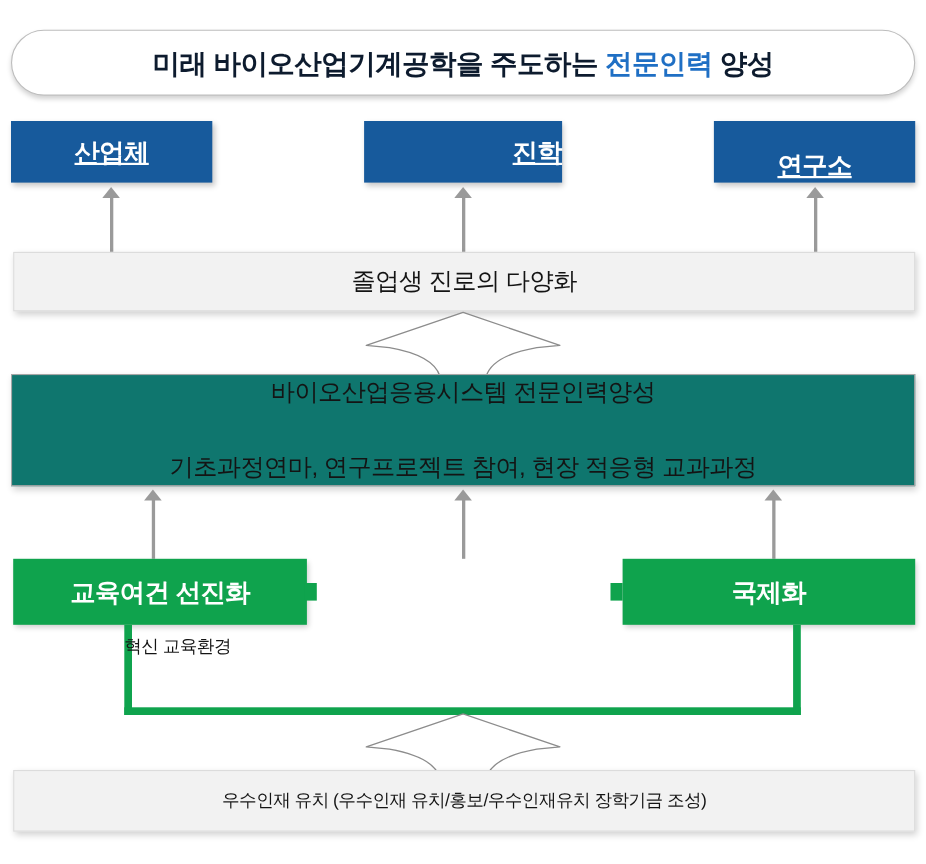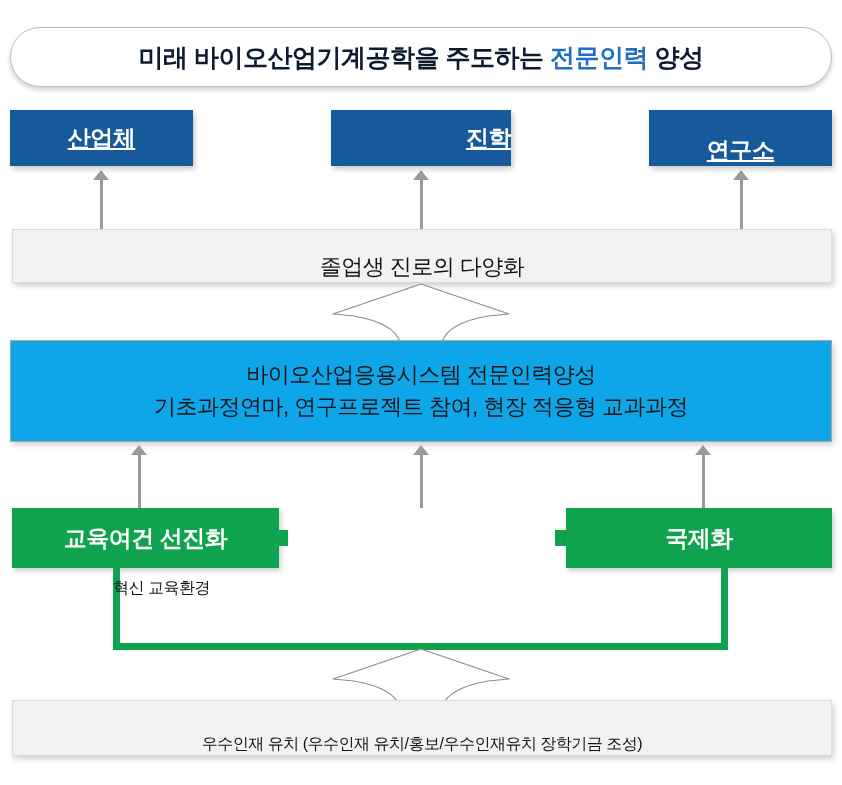--- a/index.html
+++ b/index.html
@@ -67,21 +67,21 @@
   #blue-3 { left: 649px; top: 110px; width: 183px; align-items: flex-end; }
 
   
   .gray-bar {
     position: absolute;
     box-sizing: border-box;
     background: #f2f2f2;
     border: 1px solid #dcdcdc;
     box-shadow: 2px 3px 6px rgba(0,0,0,0.18);
     display: flex;
-    align-items: flex-end;
+    align-items: center;
     justify-content: center;
   }
   #gray-bar-careers {
     left: 12px;
     top: 229px;
     width: 820px;
     height: 54px;
   }
   #gray-bar-careers span {
     font-size: 22px;
@@ -101,27 +101,27 @@
   }
 
   
   #program-box {
     position: absolute;
     left: 10px;
     top: 340px;
     width: 822px;
     height: 102px;
     box-sizing: border-box;
-    background: #0ea5e9;
+    background: #0f766e;
     border: 1.6px solid #a6a6a6;
     box-shadow: 2px 3px 6px rgba(0,0,0,0.18);
     display: flex;
     flex-direction: column;
     align-items: center;
-    justify-content: center;
+    justify-content: space-between;
   }
   #program-box .line {
     font-size: 22px;
     color: #141414;
     letter-spacing: -0.5px;
     line-height: 1.45;
   }
 
   
   .green-box {

